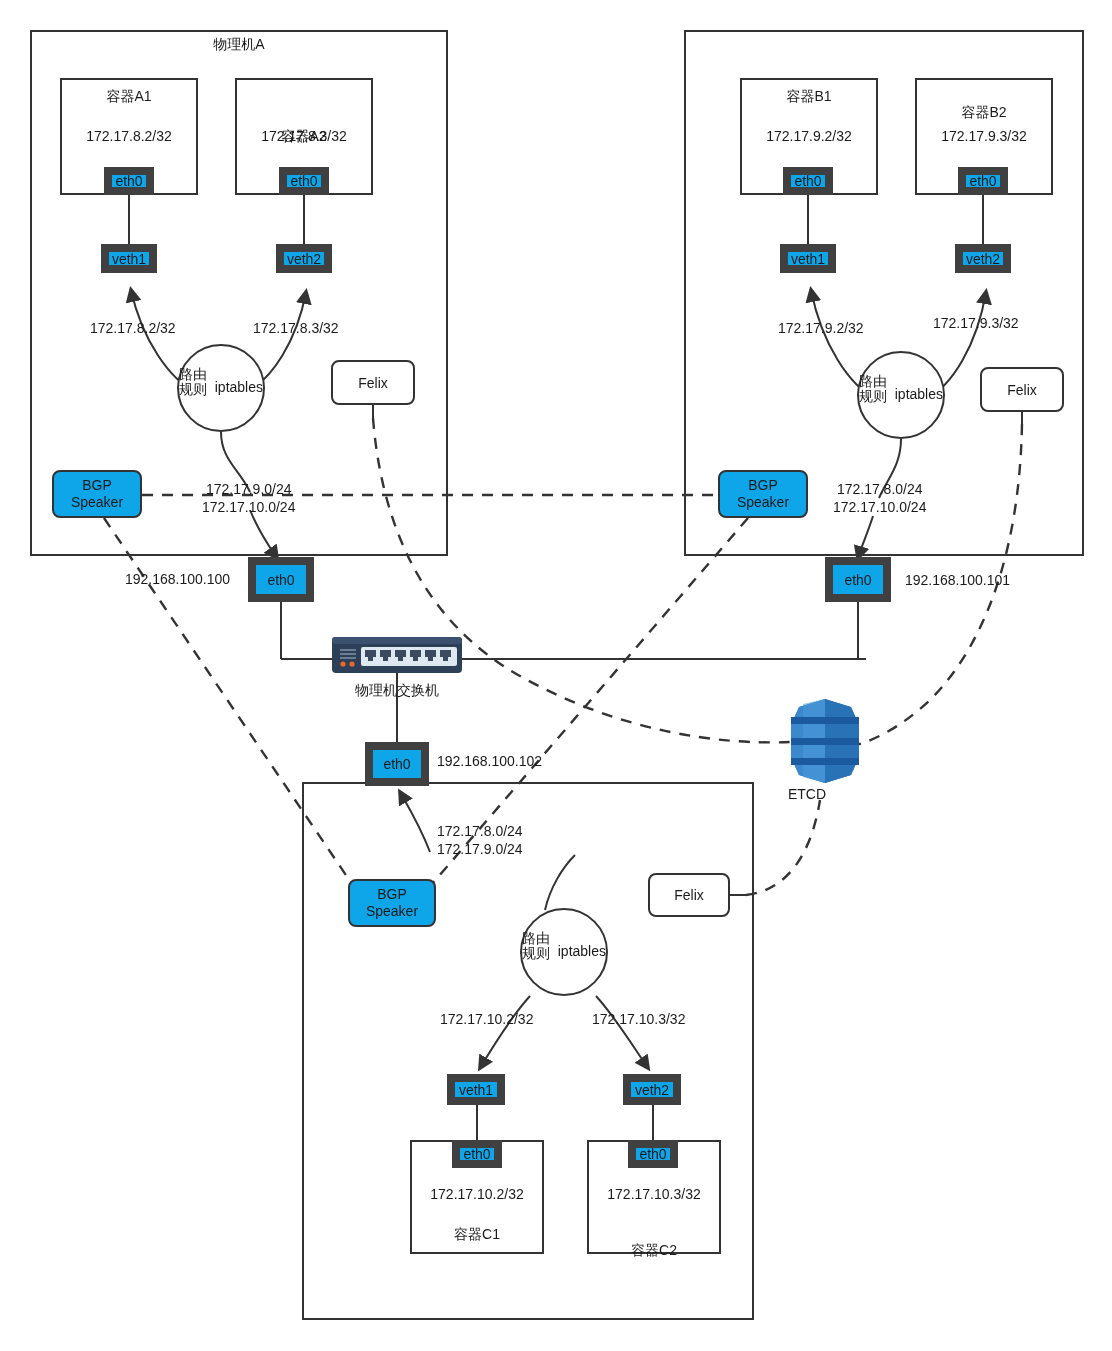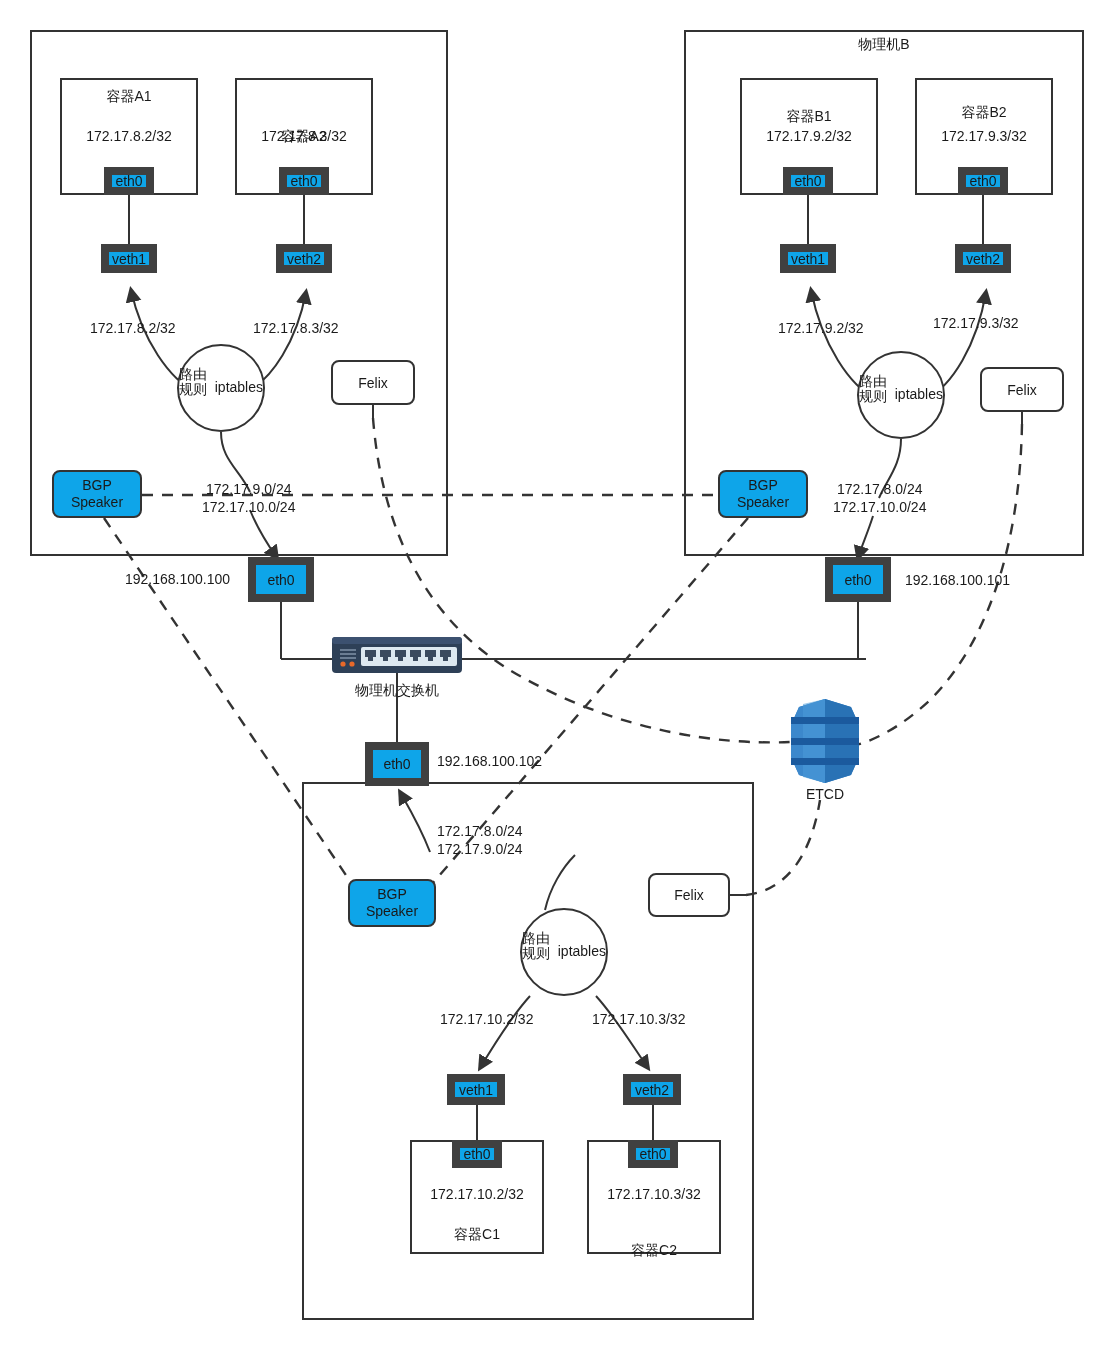--- a/index.html
+++ b/index.html
@@ -88,23 +88,23 @@
 
       <path d="M373,418 C381,520 420,620 520,676 C620,732 720,745 790,742"></path>
 
       <path d="M1022,424 C1020,540 990,640 930,700 C898,730 870,742 852,746"></path>
 
       <path d="M746,895 C790,890 812,850 820,800"></path>
     </g>
   </svg>
 
   <div class="host" style="left:30px;top:30px;width:418px;height:526px;"></div>
+  <div class="host-title f14" style="left:30px;top:36px;width:418px;">物理机A</div>
 
   <div class="host" style="left:684px;top:30px;width:400px;height:526px;"></div>
-  <div class="host-title f14" style="left:684px;top:36px;width:400px;">物理机B</div>
 
   <div class="host" style="left:302px;top:782px;width:452px;height:538px;"></div>
 
   <div class="container-box" style="left:60px;top:78px;width:138px;height:117px;">
     <div class="cbox-title f14" style="top:8px;">容器A1</div>
     <div class="cbox-ip f14" style="top:48px;">172.17.8.2/32</div>
   </div>
   <div class="iface f14" style="left:104px;top:167px;width:50px;height:28px;">eth0</div>
 
   <div class="container-box" style="left:235px;top:78px;width:138px;height:117px;">
@@ -133,21 +133,21 @@
 
   <div class="label two-line f14" style="left:202px;top:481px;text-align:center;">
     <div>172.17.9.0/24</div>
     <div>172.17.10.0/24</div>
   </div>
 
   <div class="iface f14" style="left:248px;top:557px;width:66px;height:45px;">eth0</div>
   <div class="label f14" style="left:125px;top:571px;">192.168.100.100</div>
 
   <div class="container-box" style="left:740px;top:78px;width:138px;height:117px;">
-    <div class="cbox-title f14" style="top:8px;margin-top:20px;">容器B1</div>
+    <div class="cbox-title f14" style="top:8px;">容器B1</div>
     <div class="cbox-ip f14" style="top:48px;">172.17.9.2/32</div>
   </div>
   <div class="iface f14" style="left:783px;top:167px;width:50px;height:28px;">eth0</div>
 
   <div class="container-box" style="left:915px;top:78px;width:138px;height:117px;">
     <div class="cbox-title f14" style="top:24px;">容器B2</div>
     <div class="cbox-ip f14" style="top:48px;">172.17.9.3/32</div>
   </div>
   <div class="iface f14" style="left:958px;top:167px;width:50px;height:28px;">eth0</div>
 
@@ -207,21 +207,21 @@
         <path d="M36,2 L62,10 L70,28 L70,60 L62,78 L36,86 L10,78 L2,60 L2,28 L10,10 Z" fill="#2f7dc4"></path>
         <path d="M36,2 L62,10 L70,28 L70,60 L62,78 L36,86 L36,2 Z" fill="#2972b5"></path>
         <path d="M10,10 L36,2 L36,86 L10,78 L2,60 L2,28 Z" fill="#3c88cc"></path>
         <path d="M14,7 L36,2 L36,86 L14,80 Z" fill="#4a9ad8" opacity="0.55"></path>
         <rect x="2" y="20" width="68" height="7" fill="#1b5a9e"></rect>
         <rect x="2" y="41" width="68" height="7" fill="#1b5a9e"></rect>
         <rect x="2" y="61" width="68" height="7" fill="#1b5a9e"></rect>
       </g>
     </svg>
   </div>
-  <div class="etcd-label f14" style="left:789px;top:786px;width:72px;">ETCD</div>
+  <div class="etcd-label f14" style="left:771px;top:786px;width:72px;">ETCD</div>
 
   <div class="iface f14" style="left:365px;top:742px;width:64px;height:44px;">eth0</div>
   <div class="label f14" style="left:437px;top:753px;">192.168.100.102</div>
 
   <div class="label two-line f14" style="left:437px;top:823px;text-align:center;">
     <div>172.17.8.0/24</div>
     <div>172.17.9.0/24</div>
   </div>
 
   <div class="bgp f14" style="left:348px;top:879px;width:88px;height:48px;">

